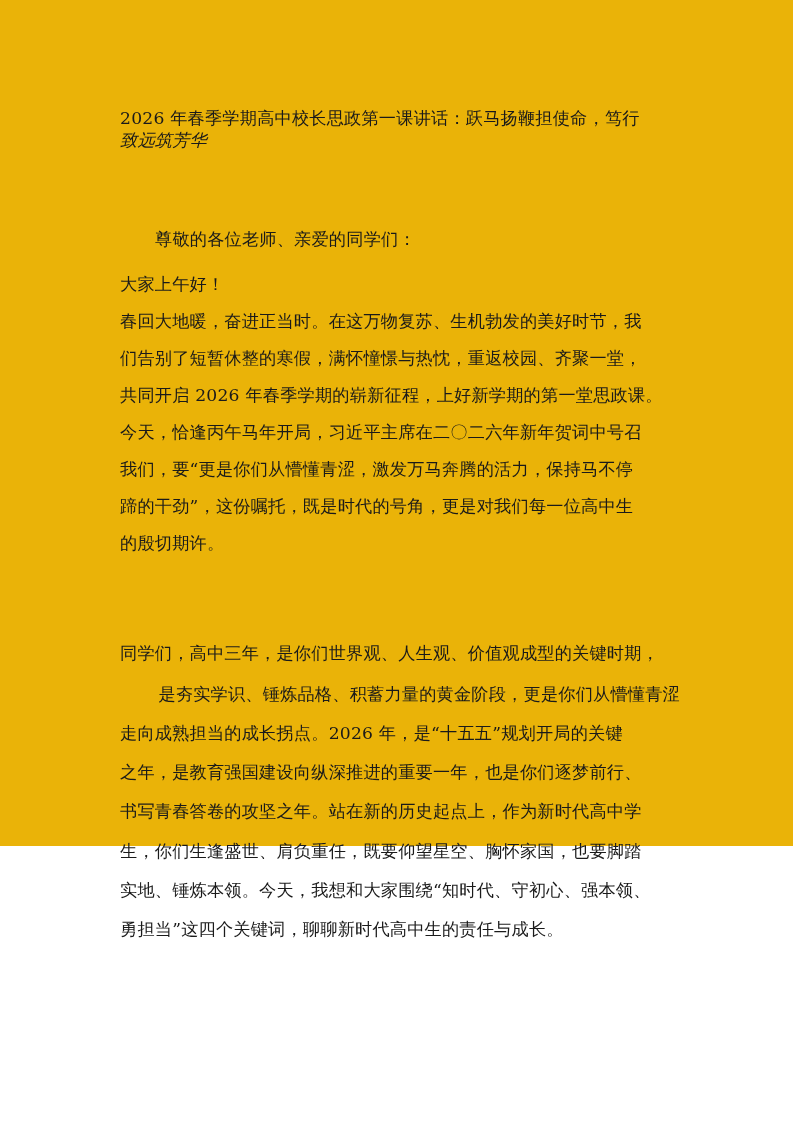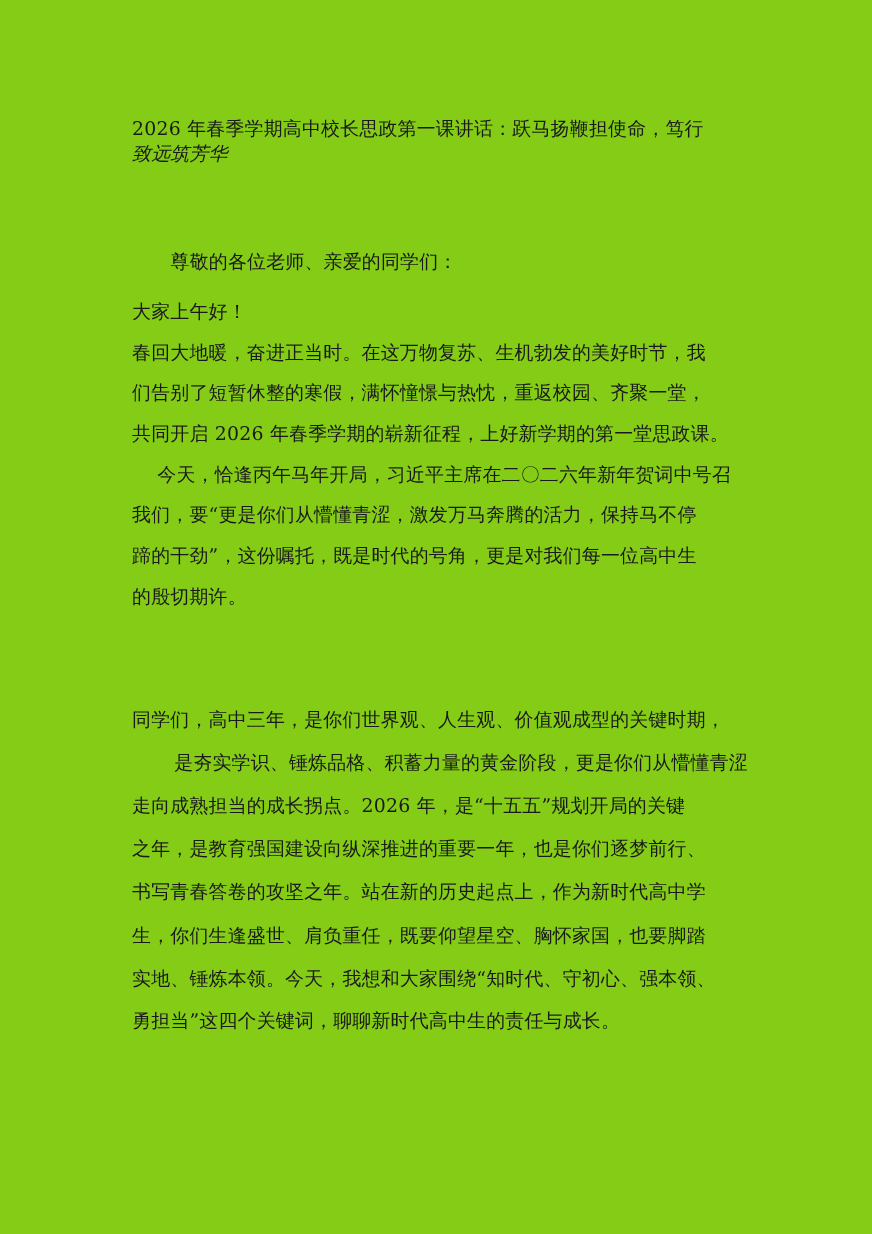--- a/index.html
+++ b/index.html
@@ -12,22 +12,22 @@
       height: 1122px;
       position: relative;
       overflow: hidden;
       font-family: "DejaVu Serif", "Liberation Serif", serif;
       color: #1a1a1a;
     }
     .page {
       position: absolute;
       left: 0; top: 0;
       width: 793px;
-      height: 1122px;
-      background: #84cc16;
+      height: 846px;
+      background: #eab308;
     }
     .line {
       position: absolute;
       left: 120px;
       width: 560px;
       font-size: 17.2px;
       line-height: 22px;
       white-space: nowrap;
       letter-spacing: 0.2px;
     }
@@ -42,26 +42,26 @@
 
   <div class="line title-line" style="top:107px;">2026 年春季学期高中校长思政第一课讲话：跃马扬鞭担使命，笃行</div>
   <div class="line title-line" style="top:129px;font-style:italic;">致远筑芳华</div>
 
   <div class="line" style="top:228px;margin-left:35px;">尊敬的各位老师、亲爱的同学们：</div>
   <div class="line" style="top:273px;">大家上午好！</div>
 
   <div class="line" style="top:310px;">春回大地暖，奋进正当时。在这万物复苏、生机勃发的美好时节，我</div>
   <div class="line" style="top:347px;">们告别了短暂休整的寒假，满怀憧憬与热忱，重返校园、齐聚一堂，</div>
   <div class="line" style="top:384px;">共同开启 2026 年春季学期的崭新征程，上好新学期的第一堂思政课。</div>
-  <div class="line" style="top:421px;margin-left:23px;">今天，恰逢丙午马年开局，习近平主席在二〇二六年新年贺词中号召</div>
+  <div class="line" style="top:421px;">今天，恰逢丙午马年开局，习近平主席在二〇二六年新年贺词中号召</div>
   <div class="line" style="top:458px;">我们，要“更是你们从懵懂青涩，激发万马奔腾的活力，保持马不停</div>
   <div class="line" style="top:495px;">蹄的干劲”，这份嘱托，既是时代的号角，更是对我们每一位高中生</div>
   <div class="line" style="top:532px;">的殷切期许。</div>
 
-  <div class="line" style="top:644px;">同学们，高中三年，是你们世界观、人生观、价值观成型的关键时期，</div>
+  <div class="line" style="top:644px;font-family:Liberation Mono, monospace;">同学们，高中三年，是你们世界观、人生观、价值观成型的关键时期，</div>
   <div class="line" style="top:683px;text-align:right;">是夯实学识、锤炼品格、积蓄力量的黄金阶段，更是你们从懵懂青涩</div>
   <div class="line" style="top:722px;">走向成熟担当的成长拐点。2026 年，是“十五五”规划开局的关键</div>
   <div class="line" style="top:761px;">之年，是教育强国建设向纵深推进的重要一年，也是你们逐梦前行、</div>
   <div class="line" style="top:800px;">书写青春答卷的攻坚之年。站在新的历史起点上，作为新时代高中学</div>
   <div class="line" style="top:840px;">生，你们生逢盛世、肩负重任，既要仰望星空、胸怀家国，也要脚踏</div>
   <div class="line" style="top:879px;">实地、锤炼本领。今天，我想和大家围绕“知时代、守初心、强本领、</div>
   <div class="line" style="top:918px;">勇担当”这四个关键词，聊聊新时代高中生的责任与成长。</div>
 
 </div>
 

